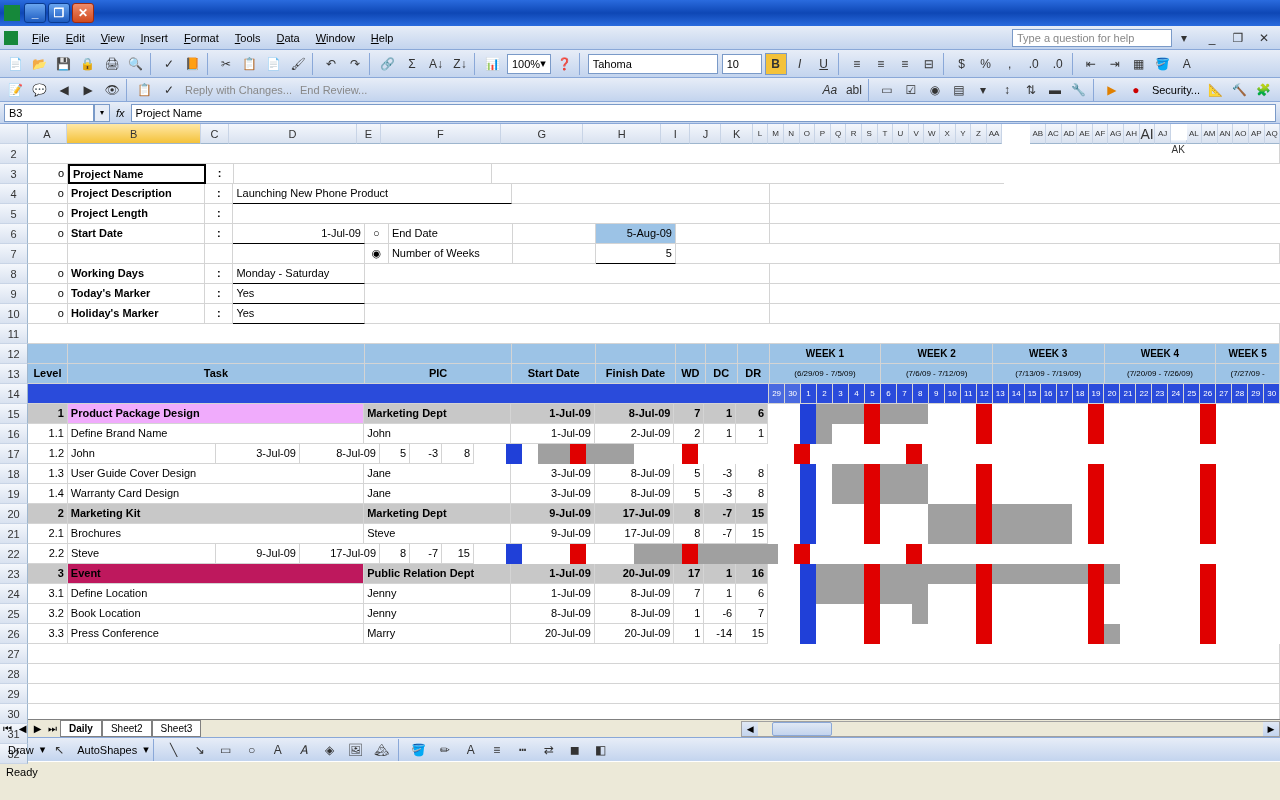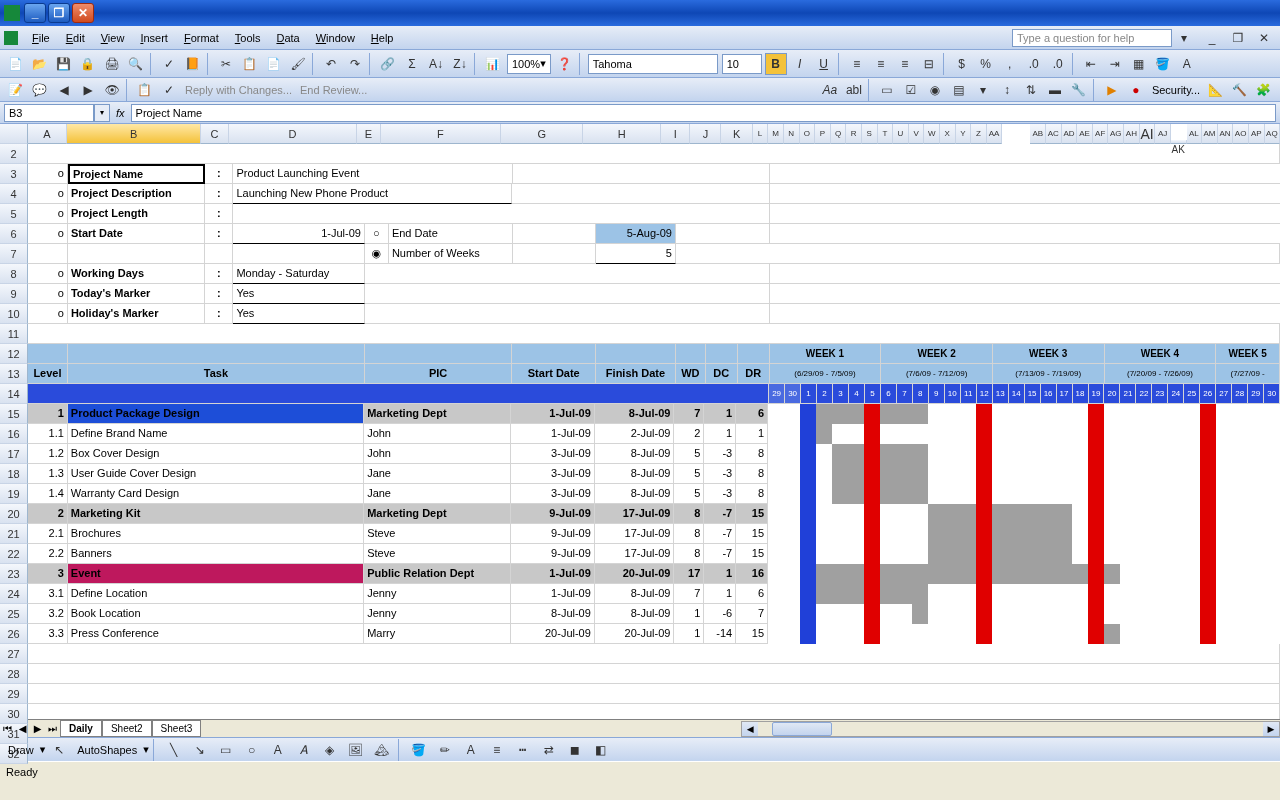--- a/index.html
+++ b/index.html
@@ -276,21 +276,20 @@
         <div class="colhdr" style="width: 16px; font-size: 8px;">AQ</div>
       </div>
     <div class="cells" id="cells">
         <div class="row">
           <div class="cell " style="width: 1256px;"></div>
         </div>
         <div class="row">
           <div class="cell right" style="width: 40px;">o</div>
           <div class="cell bold selbox" style="width: 138px;">Project Name</div>
           <div class="cell bold center" style="width: 28px;">:</div>
-          <div class="cell " style="width: 280px;">Product Launching Event</div>
           <div class="cell " style="width: 258px;"></div>
           <div class="cell " style="width: 512px; border-right: 0px;"></div>
         </div>
         <div class="row">
           <div class="cell right" style="width: 40px;">o</div>
           <div class="cell bold" style="width: 138px;">Project Description</div>
           <div class="cell bold center" style="width: 28px;">:</div>
           <div class="cell underline" style="width: 280px;">Launching New Phone Product</div>
           <div class="cell " style="width: 258px;"></div>
           <div class="cell " style="width: 512px; border-right: 0px;"></div>
@@ -423,21 +422,21 @@
           <div class="cell daynums" style="width: 16px; background: rgb(42, 75, 219);">24</div>
           <div class="cell daynums" style="width: 16px; background: rgb(42, 75, 219);">25</div>
           <div class="cell daynums" style="width: 16px; background: rgb(42, 75, 219);">26</div>
           <div class="cell daynums" style="width: 16px; background: rgb(42, 75, 219);">27</div>
           <div class="cell daynums" style="width: 16px; background: rgb(42, 75, 219);">28</div>
           <div class="cell daynums" style="width: 16px; background: rgb(42, 75, 219);">29</div>
           <div class="cell daynums" style="width: 16px; background: rgb(42, 75, 219);">30</div>
         </div>
         <div class="row">
           <div class="cell right" style="width: 40px; background: rgb(200, 200, 200); font-weight: bold;">1</div>
-          <div class="cell " style="width: 298px; background: #1d4ed8; font-weight: bold;">Product Package Design</div>
+          <div class="cell " style="width: 298px; background: #f0abfc; font-weight: bold;">Product Package Design</div>
           <div class="cell " style="width: 148px; background: rgb(200, 200, 200); font-weight: bold;">Marketing Dept</div>
           <div class="cell right" style="width: 84px; background: rgb(200, 200, 200); font-weight: bold;">1-Jul-09</div>
           <div class="cell right" style="width: 80px; background: rgb(200, 200, 200); font-weight: bold;">8-Jul-09</div>
           <div class="cell right" style="width: 30px; background: rgb(200, 200, 200); font-weight: bold;">7</div>
           <div class="cell right" style="width: 32px; background: rgb(200, 200, 200); font-weight: bold;">1</div>
           <div class="cell right" style="width: 32px; background: rgb(200, 200, 200); font-weight: bold;">6</div>
           <div class="gcell"></div>
           <div class="gcell"></div>
           <div class="gcell" style="background: rgb(32, 64, 216);"></div>
           <div class="gcell" style="background: rgb(160, 160, 160);"></div>
@@ -507,21 +506,20 @@
           <div class="gcell"></div>
           <div class="gcell"></div>
           <div class="gcell" style="background: rgb(224, 0, 0);"></div>
           <div class="gcell"></div>
           <div class="gcell"></div>
           <div class="gcell"></div>
           <div class="gcell"></div>
         </div>
         <div class="row">
           <div class="cell right" style="width: 40px;">1.2</div>
-          <div class="cell " style="width: 298px;">Box Cover Design</div>
           <div class="cell " style="width: 148px;">John</div>
           <div class="cell right" style="width: 84px;">3-Jul-09</div>
           <div class="cell right" style="width: 80px;">8-Jul-09</div>
           <div class="cell right" style="width: 30px;">5</div>
           <div class="cell right" style="width: 32px;">-3</div>
           <div class="cell right" style="width: 32px;">8</div>
           <div class="gcell"></div>
           <div class="gcell"></div>
           <div class="gcell" style="background: rgb(32, 64, 216);"></div>
           <div class="gcell"></div>
@@ -717,21 +715,20 @@
           <div class="gcell"></div>
           <div class="gcell"></div>
           <div class="gcell" style="background: rgb(224, 0, 0);"></div>
           <div class="gcell"></div>
           <div class="gcell"></div>
           <div class="gcell"></div>
           <div class="gcell"></div>
         </div>
         <div class="row">
           <div class="cell right" style="width: 40px;">2.2</div>
-          <div class="cell " style="width: 298px;">Banners</div>
           <div class="cell " style="width: 148px;">Steve</div>
           <div class="cell right" style="width: 84px;">9-Jul-09</div>
           <div class="cell right" style="width: 80px;">17-Jul-09</div>
           <div class="cell right" style="width: 30px;">8</div>
           <div class="cell right" style="width: 32px;">-7</div>
           <div class="cell right" style="width: 32px;">15</div>
           <div class="gcell"></div>
           <div class="gcell"></div>
           <div class="gcell" style="background: rgb(32, 64, 216);"></div>
           <div class="gcell"></div>

